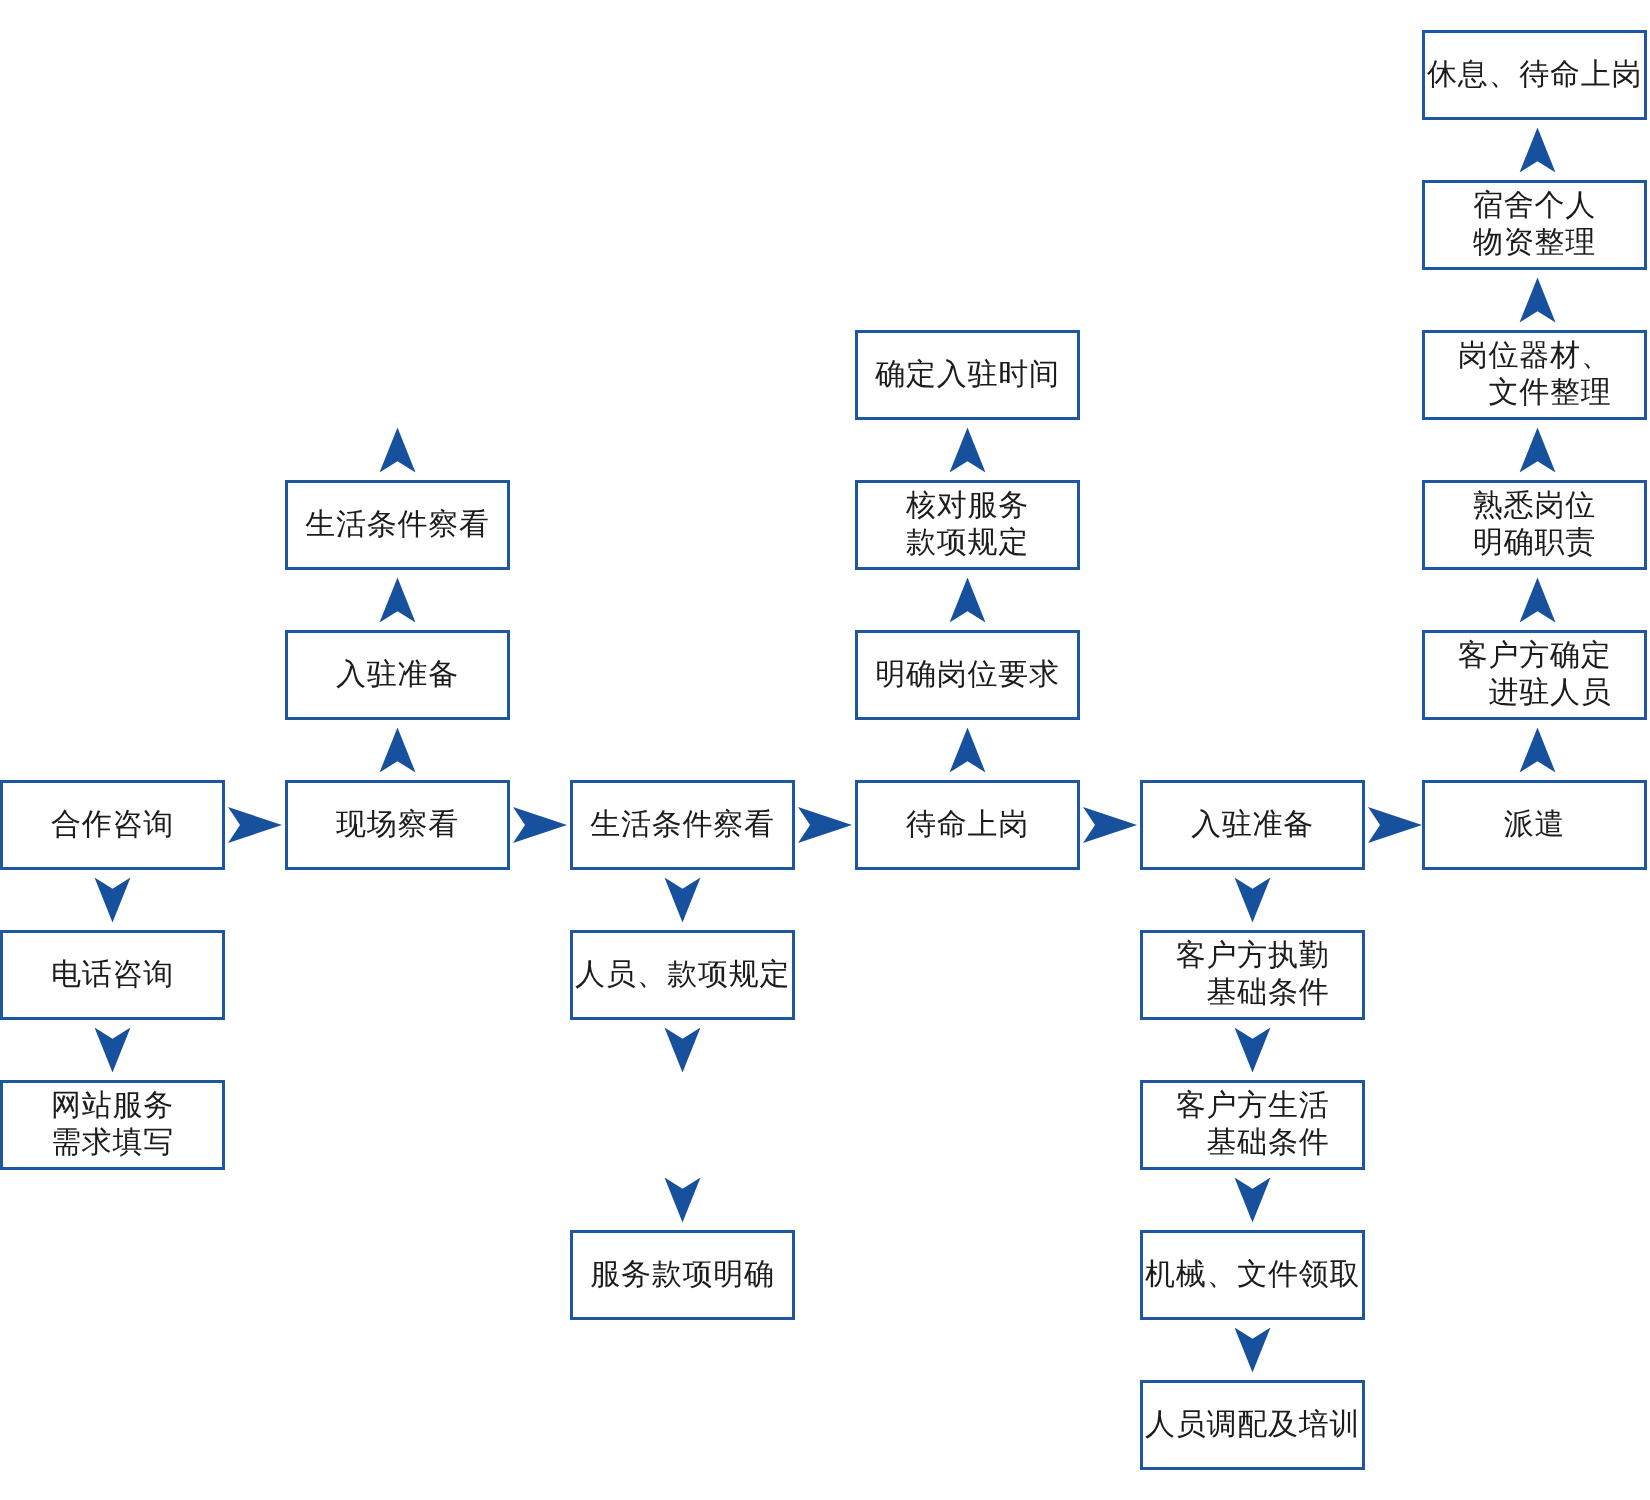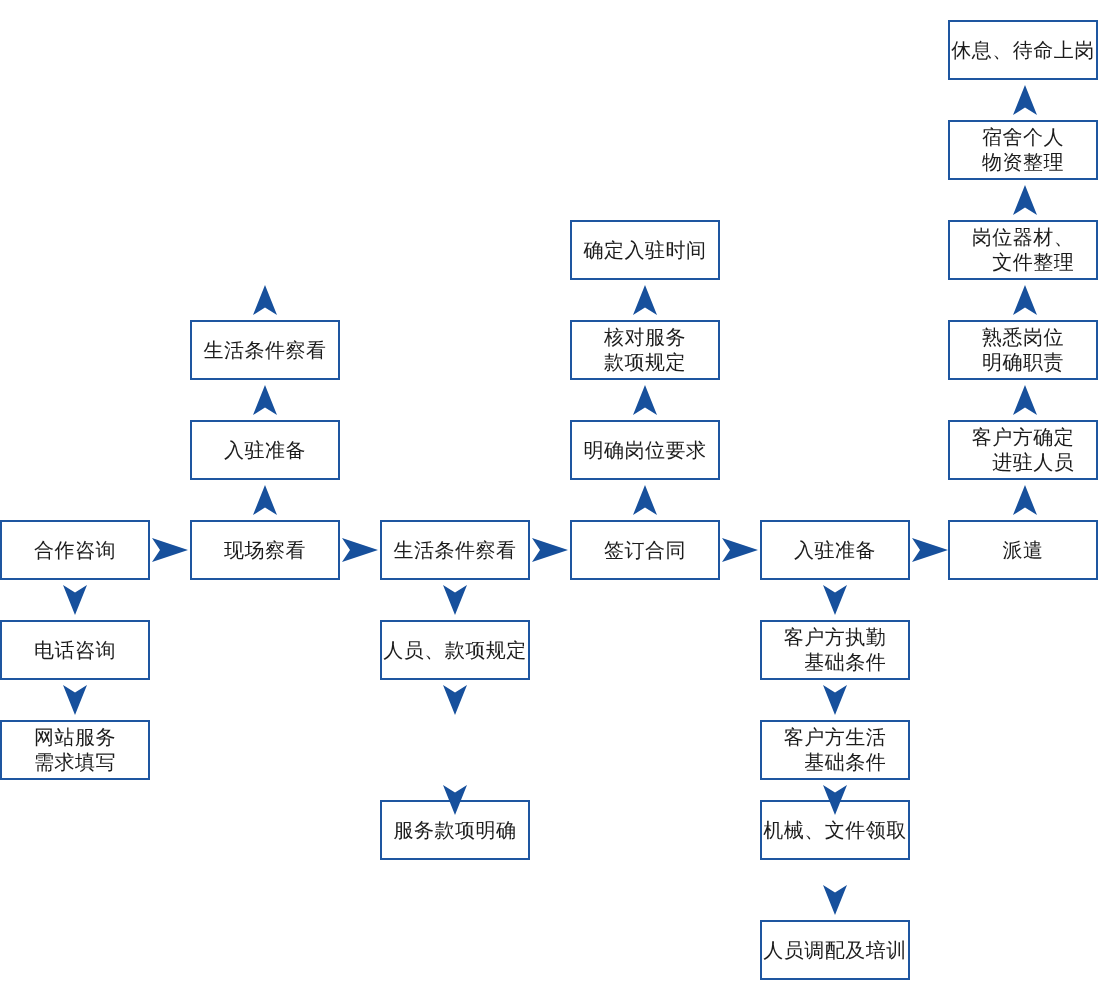--- a/index.html
+++ b/index.html
@@ -12,21 +12,21 @@
     font-family:"Liberation Sans","DejaVu Sans",sans-serif;background:var(--bg);
   }
   .box{
     position:absolute;width:150px;height:60px;box-sizing:border-box;
     border:2px solid var(--line);background:var(--boxbg);color:var(--text);
     display:flex;align-items:center;justify-content:center;text-align:right;
     font-size:20px;line-height:25px;white-space:pre-line;letter-spacing:0.5px;
   }
   .c1{left:0}.c2{left:190px}.c3{left:380px}.c4{left:570px}.c5{left:760px}.c6{left:948px}
   .r0{top:20px}.r1{top:120px}.r2{top:220px}.r3{top:320px}.r4{top:420px}
-  .r5{top:520px}.r6{top:620px}.r7{top:720px}.r8{top:800px}.r9{top:920px}
+  .r5{top:520px}.r6{top:620px}.r7{top:720px}.r8{top:820px}.r9{top:920px}
   .arrow{position:absolute;}
   .arrow svg{display:block;width:100%;height:100%;fill:var(--arrow);}
   .arrow.v{width:30px;height:30px;}
   .arrow.h{width:36px;height:26px;}
 </style>
 </head>
 <body>
 
 <div class="canvas">
 
@@ -36,21 +36,21 @@
 需求填写</div>
 
   <div class="box c2 r5">现场察看</div>
   <div class="box c2 r4">入驻准备</div>
   <div class="box c2 r3">生活条件察看</div>
 
   <div class="box c3 r5">生活条件察看</div>
   <div class="box c3 r6">人员、款项规定</div>
   <div class="box c3 r8">服务款项明确</div>
 
-  <div class="box c4 r5">签订合同</div>
+  <div class="box c4 r5">待命上岗</div>
   <div class="box c4 r4">明确岗位要求</div>
   <div class="box c4 r2">确定入驻时间</div>
   <div class="box c4 r3">核对服务
 款项规定</div>
 
   <div class="box c5 r5">入驻准备</div>
   <div class="box c5 r6">客户方执勤
 基础条件</div>
   <div class="box c5 r7">客户方生活
 基础条件</div>

